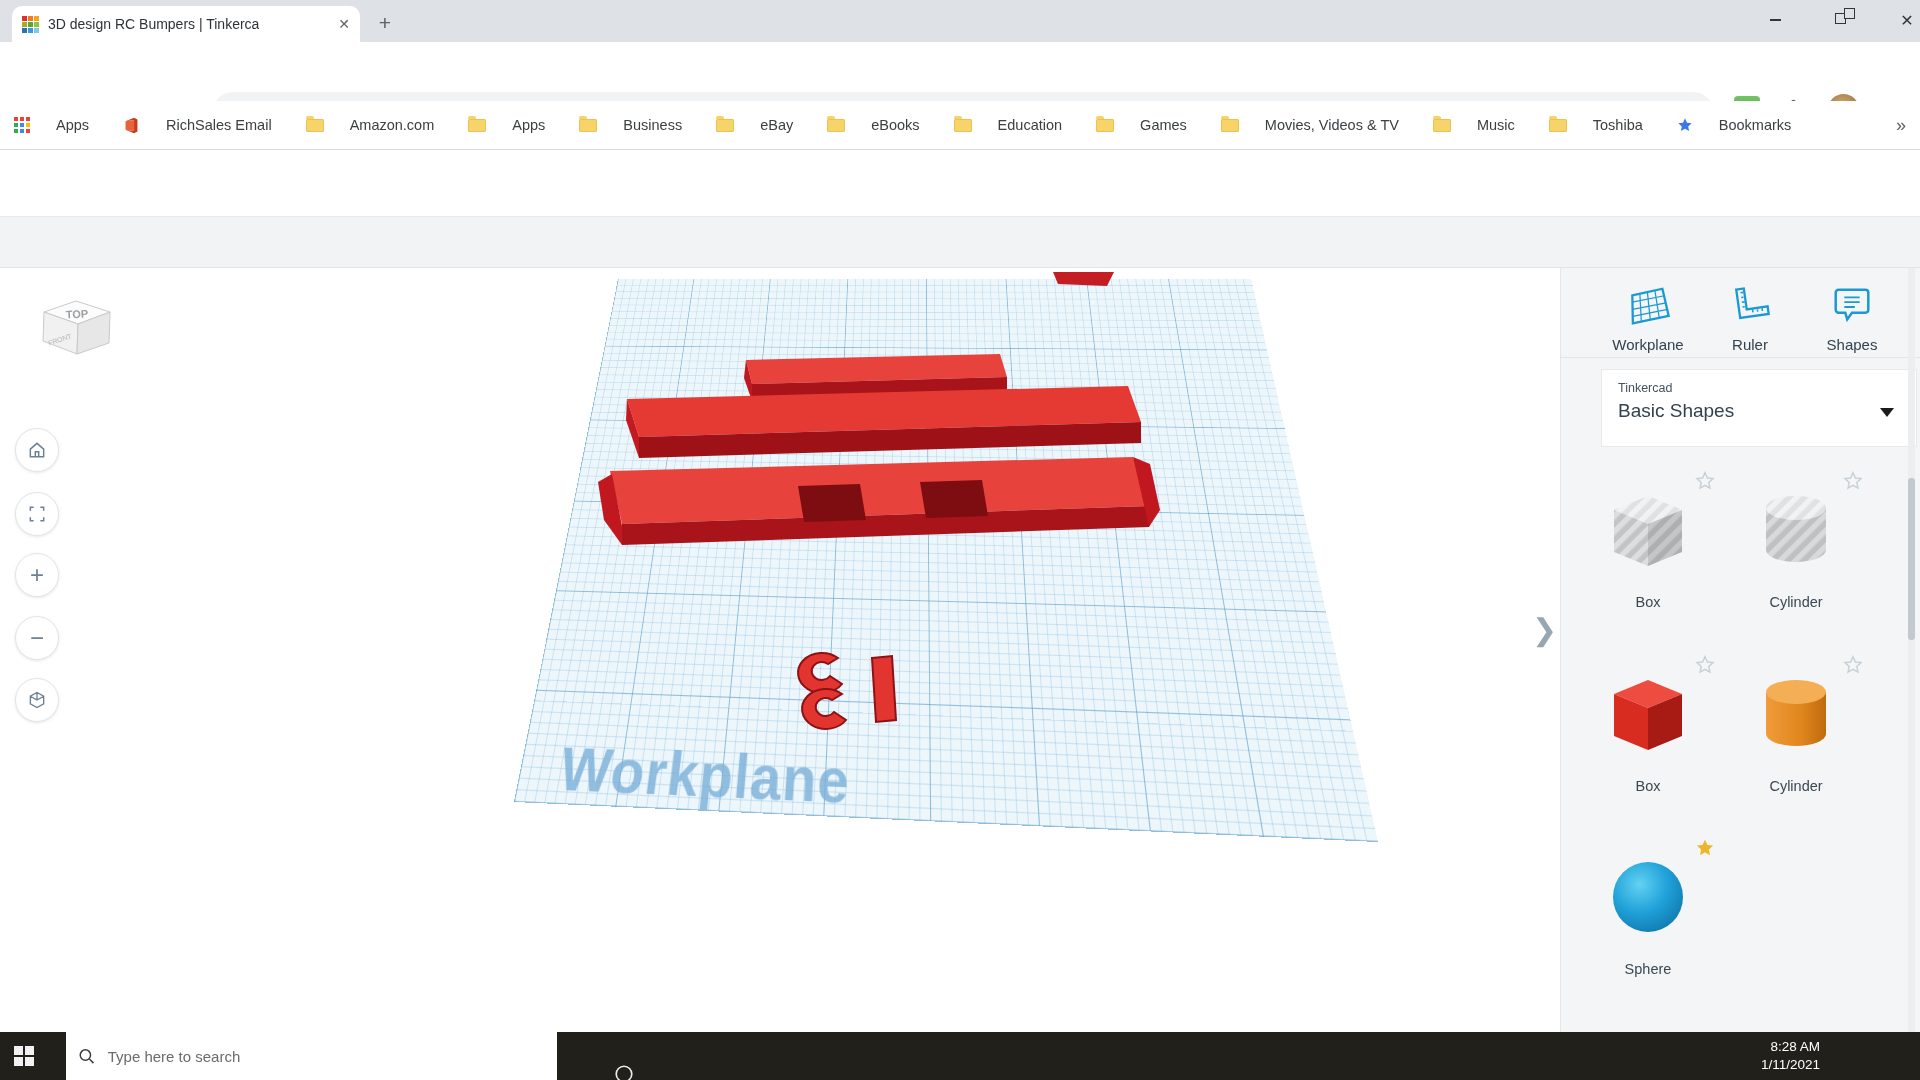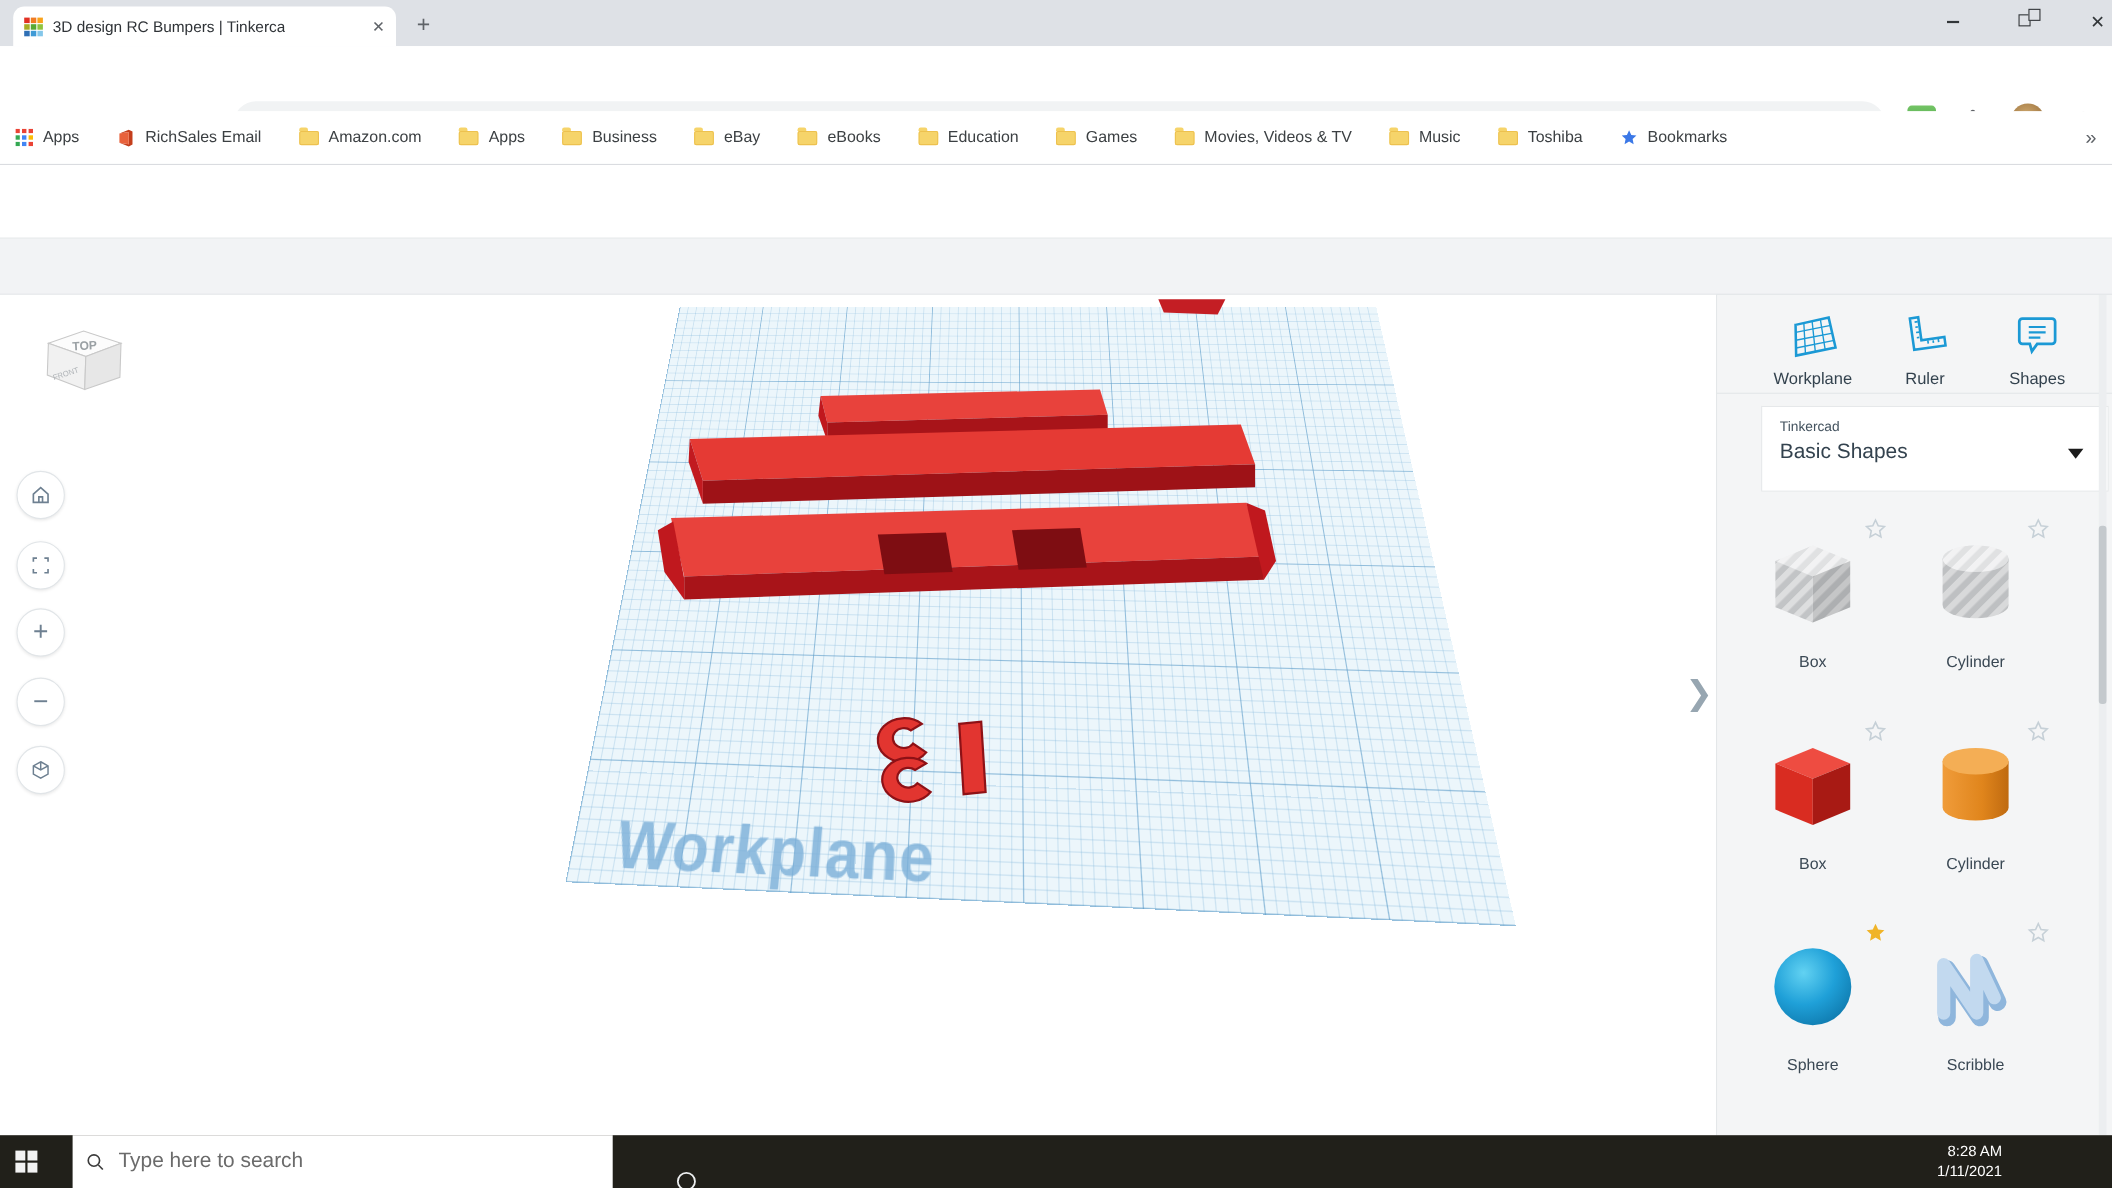--- a/index.html
+++ b/index.html
@@ -35,21 +35,21 @@
   #url-text{font-size:15.5px;color:#27292c;margin-left:11px;flex:1 1 auto;white-space:nowrap;overflow:hidden;}
   #ext-green{left:1734px;top:54px;width:26px;height:26px;border-radius:4px;
              background:linear-gradient(#74c465,#3f9e45);display:flex;align-items:center;justify-content:center;}
   #avatar-chrome{left:1828px;top:52px;width:31px;height:31px;border-radius:50%;
                  background:radial-gradient(circle at 45% 35%,#cfa96f 0%,#a87f49 55%,#6f5633 100%);}
   #menu-dots{left:1882px;top:55px;width:24px;height:24px;color:#5f6368;font-size:17px;text-align:center;line-height:24px;letter-spacing:0;}
 
   
   #bookmarks{left:0;top:101px;width:1920px;height:49px;background:#fff;border-bottom:1px solid #dadce0;
              display:flex;align-items:center;padding:0 14px;box-sizing:border-box;gap:34px;}
-  .bm{display:flex;align-items:center;gap:9px;font-size:14.5px;color:#3c4043;white-space:nowrap;}
+  .bm{display:flex;align-items:center;gap:26px;font-size:14.5px;color:#3c4043;white-space:nowrap;}
   .ic-folder{width:18px;height:13px;background:#f6d46a;border-radius:2px;position:relative;flex:0 0 auto;box-shadow:inset 0 0 0 1px #edc14f;}
   .ic-folder:before{content:"";position:absolute;left:0;top:-3px;width:8px;height:3px;background:#f6d46a;border-radius:2px 2px 0 0;}
   #bm-overflow{margin-left:auto;color:#5f6368;font-size:18px;}
 
   
   #tc-header{left:0;top:150px;width:1920px;height:66px;background:#fff;}
   #tc-logo{left:10px;top:159px;width:49px;height:49px;display:grid;grid-template-columns:repeat(3,1fr);gap:1px;}
   #tc-logo span{display:flex;align-items:center;justify-content:center;color:#fff;font-size:11px;font-weight:bold;}
   #list-btn{left:76px;top:166px;width:34px;height:34px;border:2.5px solid #2c3b48;border-radius:6px;
             display:flex;align-items:center;justify-content:center;}
@@ -99,21 +99,21 @@
   .cell .shp{position:absolute;left:22px;top:0;width:96px;height:100px;}
   .cell .slabel{position:absolute;left:0;top:116px;width:140px;text-align:center;font-size:14.5px;color:#3a4854;}
   .cell .star{position:absolute;right:2px;top:-8px;width:22px;height:22px;}
   #scroll-track{left:1908px;top:268px;width:7px;height:764px;background:#eceef0;}
   #scroll-thumb{left:1908px;top:478px;width:7px;height:162px;background:#c4c9cd;border-radius:3px;}
 
   
   #taskbar{left:0;top:1032px;width:1920px;height:48px;background:#21201a;display:flex;align-items:stretch;}
   .tslot{width:48px;display:flex;align-items:center;justify-content:center;position:relative;}
   #ts-search{left:66px;top:1032px;width:491px;height:48px;background:#fff;display:flex;align-items:center;padding:0 12px;box-sizing:border-box;gap:10px;}
-  #ts-search input{border:none;outline:none;font-size:19px;color:#8b5cf6;width:100%;font-family:"Liberation Sans",sans-serif;}
+  #ts-search input{border:none;outline:none;font-size:15px;color:#8b5cf6;width:100%;font-family:"Liberation Sans",sans-serif;}
   #ts-search input::placeholder{color:#6b6b6b;opacity:1;}
   #clock{left:1750px;top:1038px;width:70px;text-align:right;color:#fff;font-size:13.5px;line-height:18px;}
 </style>
 </head>
 <body>
 
 <div id="screen">
 
   
   <div id="tabstrip" class="abs">
@@ -567,30 +567,20 @@
   </div>
   <div class="abs cell" style="left:1578px;top:845px">
     <svg class="shp" viewBox="0 0 96 96">
         <circle cx="48" cy="50" r="35" fill="url(#sph)"></circle>
       </svg>
     <svg class="star" viewBox="0 0 24 24">
         <path d="M12 3 l2.7 5.7 6.1.7 -4.6 4.3 1.2 6.1 -5.4-3.1 -5.4 3.1 1.2-6.1 -4.6-4.3 6.1-.7 Z" fill="#f0b429"></path>
       </svg>
     <span class="slabel">Sphere</span>
   </div>
-  <div class="abs cell" style="left:1726px;top:845px">
-    <svg class="shp" viewBox="0 0 96 96">
-      <path d="M22 78 L22 34 L52 78 L52 30 L68 64" fill="none" stroke="#8fb6dc" stroke-width="16" stroke-linecap="round" stroke-linejoin="round"></path>
-      <path d="M19 74 L19 30 L49 74 L49 26 L65 60" fill="none" stroke="#c2d9ef" stroke-width="12" stroke-linecap="round" stroke-linejoin="round"></path>
-    </svg>
-    <svg class="star" viewBox="0 0 24 24">
-        <path d="M12 3 l2.7 5.7 6.1.7 -4.6 4.3 1.2 6.1 -5.4-3.1 -5.4 3.1 1.2-6.1 -4.6-4.3 6.1-.7 Z" fill="none" stroke="#c6d0d7" stroke-width="1.6"></path>
-      </svg>
-    <span class="slabel">Scribble</span>
-  </div>
 
   <div id="scroll-track" class="abs"></div>
   <div id="scroll-thumb" class="abs"></div>
 
   
   <div id="taskbar" class="abs">
     <div class="tslot">
       <svg width="22" height="22" viewBox="0 0 22 22">
           <rect x="1" y="1" width="9" height="9" fill="#f2f2f2"></rect>
           <rect x="12" y="1" width="9" height="9" fill="#f2f2f2"></rect>

